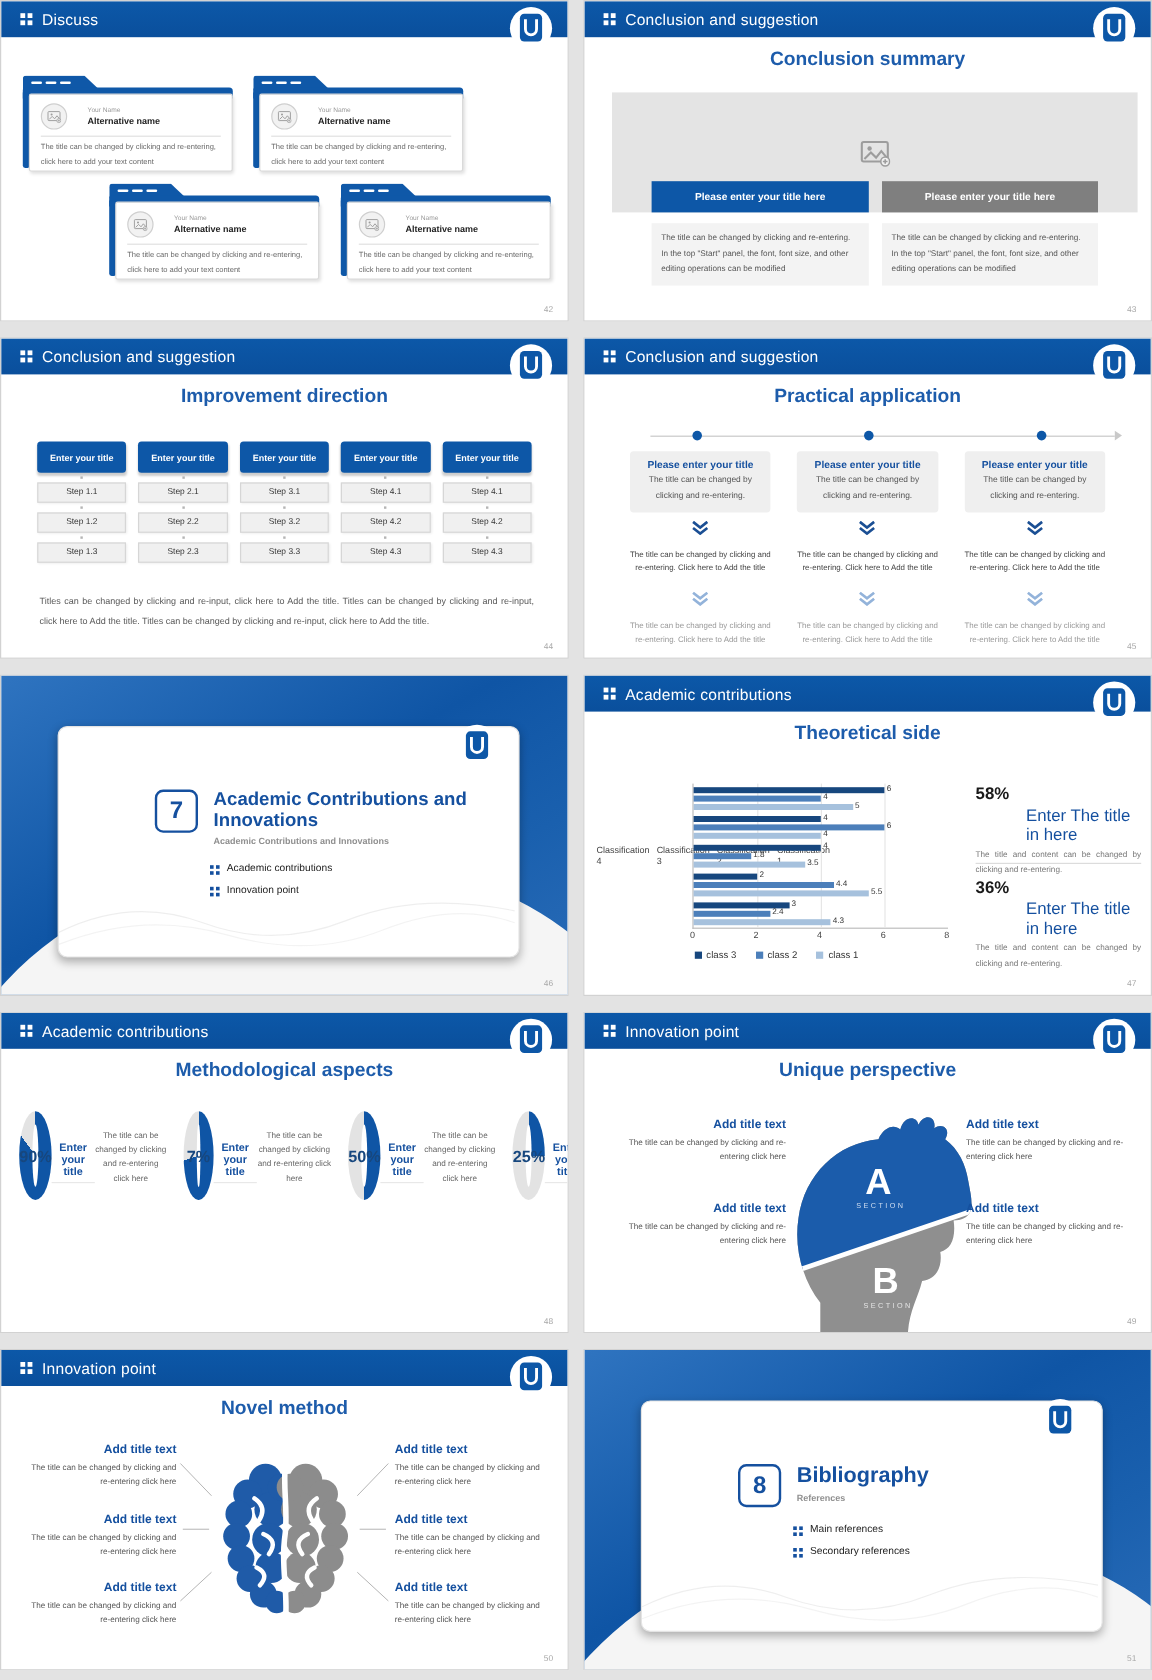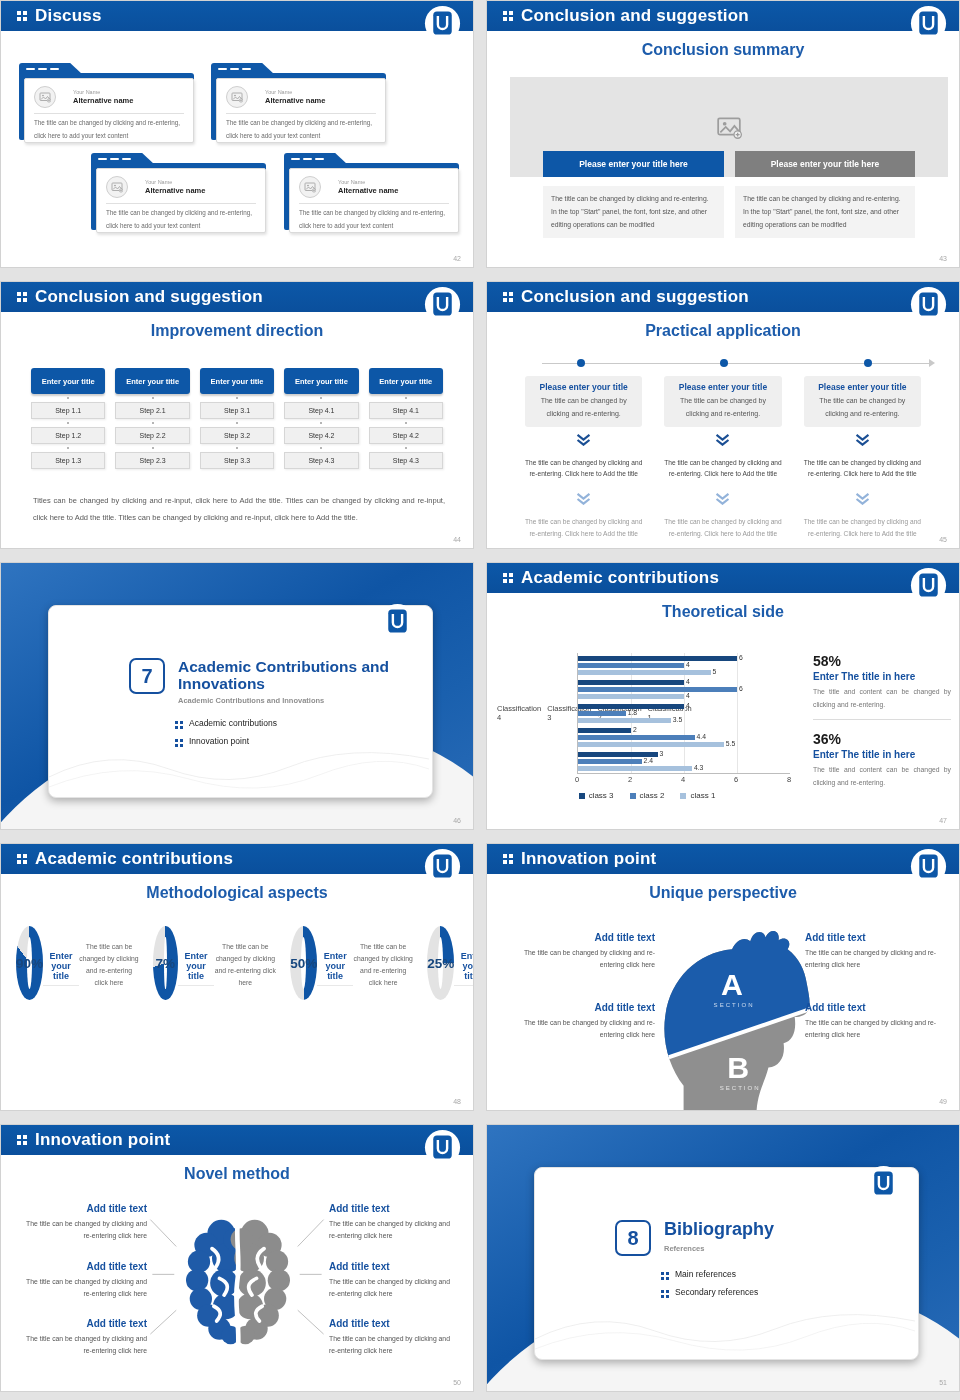--- a/index.html
+++ b/index.html
@@ -2,21 +2,21 @@
 <html><head>
 <meta charset="utf-8">
 <style>
   html,body{margin:0;padding:0;}
   body{width:960px;height:1400px;background:#e3e3e3;font-family:"Liberation Sans",sans-serif;-webkit-font-smoothing:antialiased;}
   .grid{display:grid;grid-template-columns:474px 474px;grid-auto-rows:268px;column-gap:12px;row-gap:13px;}
   .slide{position:relative;background:#fff;border:1px solid #d2d2d2;box-sizing:border-box;overflow:hidden;}
 
   
   .hdr{position:absolute;top:0;left:0;right:0;height:30px;background:linear-gradient(180deg,#0c58a8,#0a4f9c);display:flex;align-items:center;padding-left:16px;box-sizing:border-box;}
-  .hdr-title{color:#fff;font-size:17px;font-weight:bold;letter-spacing:.2px;}
+  .hdr-title{color:#fff;font-size:13px;font-weight:normal;letter-spacing:.2px;}
   .sqi{display:inline-block;width:4px;height:4px;background:currentColor;box-shadow:6px 0 0 currentColor,0 6px 0 currentColor,6px 6px 0 currentColor;margin-right:14px;position:relative;top:-3px;}
   .sqi.small{width:3px;height:3px;box-shadow:5px 0 0 currentColor,0 5px 0 currentColor,5px 5px 0 currentColor;margin-right:11px;top:-2px;}
   .hdr .sqi{color:#fff;}
   .logo{position:absolute;top:4px;right:12px;width:37px;height:37px;z-index:5;}
   .slide-title{position:absolute;top:40px;left:0;right:0;text-align:center;font-size:16px;font-weight:bold;color:#1d5cab;}
   .pagenum{position:absolute;right:12px;bottom:5px;font-size:7px;color:#a8a8a8;}
 
   
   .folder{position:absolute;width:175px;height:80px;}
   .folder.p1{left:18px;top:62px;} .folder.p2{left:210px;top:62px;}
@@ -87,21 +87,21 @@
   .bval{font-size:6.8px;color:#333;margin-left:2px;line-height:1;}
   .gline{position:absolute;top:0;bottom:0;width:1px;background:#e6e6e6;z-index:0;}
   .chart-xticks{position:absolute;left:80px;top:122px;width:212px;height:10px;}
   .xtick{position:absolute;transform:translateX(-50%);font-size:7.5px;color:#444;}
   .chart-legend{position:absolute;left:0;top:138px;width:300px;display:flex;justify-content:center;gap:16px;font-size:8px;color:#333;}
   .leg-item{display:flex;align-items:center;gap:4px;}
   .leg-sw{width:6px;height:6px;display:inline-block;}
   .stat{position:absolute;left:326px;width:138px;}
   .stat.one{top:90px;} .stat.two{top:168px;}
   .stat-pct{font-size:14px;font-weight:bold;color:#1a1a1a;}
-  .stat-title{font-size:10px;font-weight:bold;color:#15509f;margin-top:2px;}
+  .stat-title{font-size:14px;font-weight:normal;color:#15509f;margin-top:2px;margin-left:42px;}
   .stat-body{font-size:6.8px;color:#777;line-height:1.9;text-align:justify;margin-top:4px;}
   .stat-div{position:absolute;left:326px;top:156px;width:138px;border-top:1px solid #dcdcdc;}
 
   
   .donut-row{position:absolute;left:8px;right:8px;top:82px;display:flex;}
   .donut-col{flex:1;display:flex;flex-direction:row;align-items:center;padding:0 7px;}
   .donut{width:74px;height:74px;border-radius:50%;position:relative;display:flex;align-items:center;justify-content:center;}
   .donut::after{content:"";position:absolute;inset:11px;background:#fff;border-radius:50%;}
   .donut-pct{position:relative;z-index:1;font-size:13.5px;font-weight:bold;color:#17477e;}
   .d-title{font-size:9px;font-weight:bold;color:#15509f;text-align:center;margin-top:11px;padding-bottom:4px;border-bottom:1px solid #e8e8e8;width:90%;}

